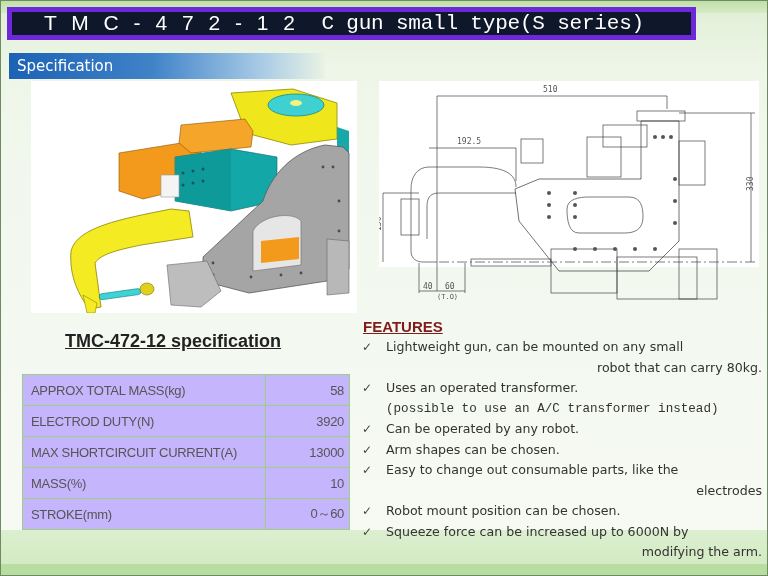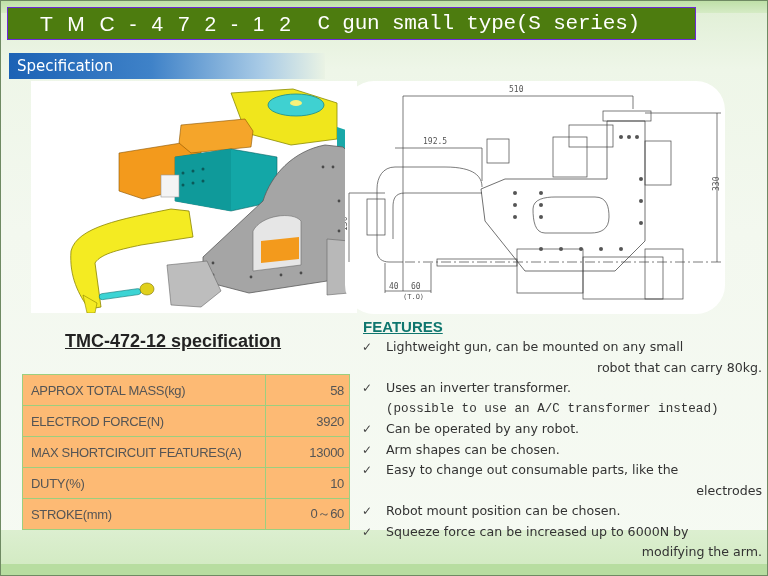--- a/index.html
+++ b/index.html
@@ -8,22 +8,22 @@
     font-family: "DejaVu Sans", sans-serif;
     background: linear-gradient(180deg, #dfeed4 0%, #eef6e8 12%, #f3f8ef 40%, #f6faf3 100%);
     border: 1px solid #6f8a63; box-sizing: border-box;
   }
   .top-strip {
     position: absolute; left: 0; top: 0; width: 768px; height: 12px;
     background: linear-gradient(180deg, #bfe0a8, #d5ebc5);
   }
   .title-bar {
     position: absolute; left: 6px; top: 6px; width: 689px; height: 33px;
-    background: #4d7c0f; border: 1px solid #6d28d9; box-sizing: border-box;
-    display: flex; align-items: center;
+    background: #0f172a; border: 5px solid #6d28d9; box-sizing: border-box;
+    display: flex; align-items: flex-end;
   }
   .title-code {
     color: #fff; font-family: "Liberation Sans", sans-serif;
     font-size: 21px; letter-spacing: 4.5px; margin-left: 32px;
   }
   .title-name {
     color: #fff; font-family: Liberation Mono, monospace;
     font-size: 21px; margin-left: 22px; letter-spacing: -0.2px;
   }
   .section-band {
@@ -33,53 +33,52 @@
   }
   .section-label {
     color: #fff; font-family: "DejaVu Sans", sans-serif; font-weight: normal;
     font-size: 15px; margin-left: 8px;
   }
   .photo {
     position: absolute; left: 30px; top: 80px; width: 326px; height: 232px;
     background: #ffffff;
   }
   .drawing {
-    position: absolute; left: 344px; top: 80px; width: 380px; height: 233px;
+    position: absolute; left: 378px; top: 80px; width: 380px; height: 186px;
     background: #ffffff;
-    border-radius: 29px;
   }
   .spec-title {
     position: absolute; left: 64px; top: 330px;
     font-family: "Liberation Sans", sans-serif; font-weight: bold;
     font-size: 18px; color: #222; text-decoration: underline; text-align: center;
   }
   .spec-table {
     position: absolute; left: 21px; top: 373px; width: 328px;
-    border-collapse: collapse; background: #fdba74;
+    border-collapse: collapse; background: #c4b5fd;
   }
   .spec-table td {
     border: 1px solid #9ccf7f; height: 30px; padding: 0 8px;
     font-family: "Liberation Sans", sans-serif; font-size: 13px; color: #555;
     letter-spacing: -0.3px;
   }
   .spec-table td.val { text-align: right; width: 70px; padding-right: 5px; }
   .bottom-band {
     position: absolute; left: 0; top: 529px; width: 768px; height: 38px;
     background: linear-gradient(180deg, #dcefd0, #d2eac2);
   }
   .bottom-band2 {
     position: absolute; left: 0; top: 563px; width: 768px; height: 13px;
     background: #b7dda0;
   }
   .features {
     position: absolute; left: 361px; top: 317px; width: 400px;
   }
   .features-title {
     font-family: "Liberation Sans", sans-serif; font-weight: bold; font-size: 15px;
-    color: #0f766e; text-decoration: underline; margin-left: 1px; margin-bottom: 2px;
+    color: #7f1d1d; text-decoration: underline; margin-left: 1px; margin-bottom: 2px;
   }
   .feat {
     display: flex; font-family: "DejaVu Sans", sans-serif; font-size: 12.6px;
     color: #333; line-height: 20.5px;
   }
   .feat .check { width: 24px; flex: none; font-size: 12px; color: #444; }
   .feat .text { flex: 1; }
   .feat .text .cont { display: block; padding-left: 4px; text-align: right; }
   .feat.note { padding-left: 24px; font-family: Liberation Mono, monospace; }
 </style>
@@ -216,29 +215,29 @@
 
 <div class="spec-title">TMC-472-12 specification</div>
 
 <table class="spec-table">
   <tbody>
       <tr>
     <td>APPROX TOTAL MASS(kg)</td>
     <td class="val">58</td>
   </tr>
   <tr>
-    <td>ELECTROD FORCE(N)</td>
+    <td>ELECTROD DUTY(N)</td>
     <td class="val">3920</td>
   </tr>
   <tr>
-    <td>MAX SHORTCIRCUIT FEATURES(A)</td>
+    <td>MAX SHORTCIRCUIT CURRENT(A)</td>
     <td class="val">13000</td>
   </tr>
   <tr>
-    <td>DUTY(%)</td>
+    <td>MASS(%)</td>
     <td class="val">10</td>
   </tr>
   <tr>
     <td>STROKE(mm)</td>
     <td class="val">0～60</td>
   </tr>
 </tbody>
   </table>
 
 <div class="bottom-band"></div>
@@ -246,21 +245,21 @@
 
 <div class="features">
   <div class="features-title">FEATURES</div>
 
   <div class="feat">
     <span class="check">✓</span>
     <span class="text"><span>Lightweight gun, can be mounted on any small</span><span class="cont">robot that can carry 80kg.</span></span>
   </div>
   <div class="feat">
     <span class="check">✓</span>
-    <span class="text"><span>Uses an inverter transformer.</span></span>
+    <span class="text"><span>Uses an operated transformer.</span></span>
   </div>
   <div class="feat note">
     <span>(possible to use an A/C transformer  instead)</span>
   </div>
   <div class="feat">
     <span class="check">✓</span>
     <span class="text"><span>Can be operated by any robot.</span></span>
   </div>
   <div class="feat">
     <span class="check">✓</span>

